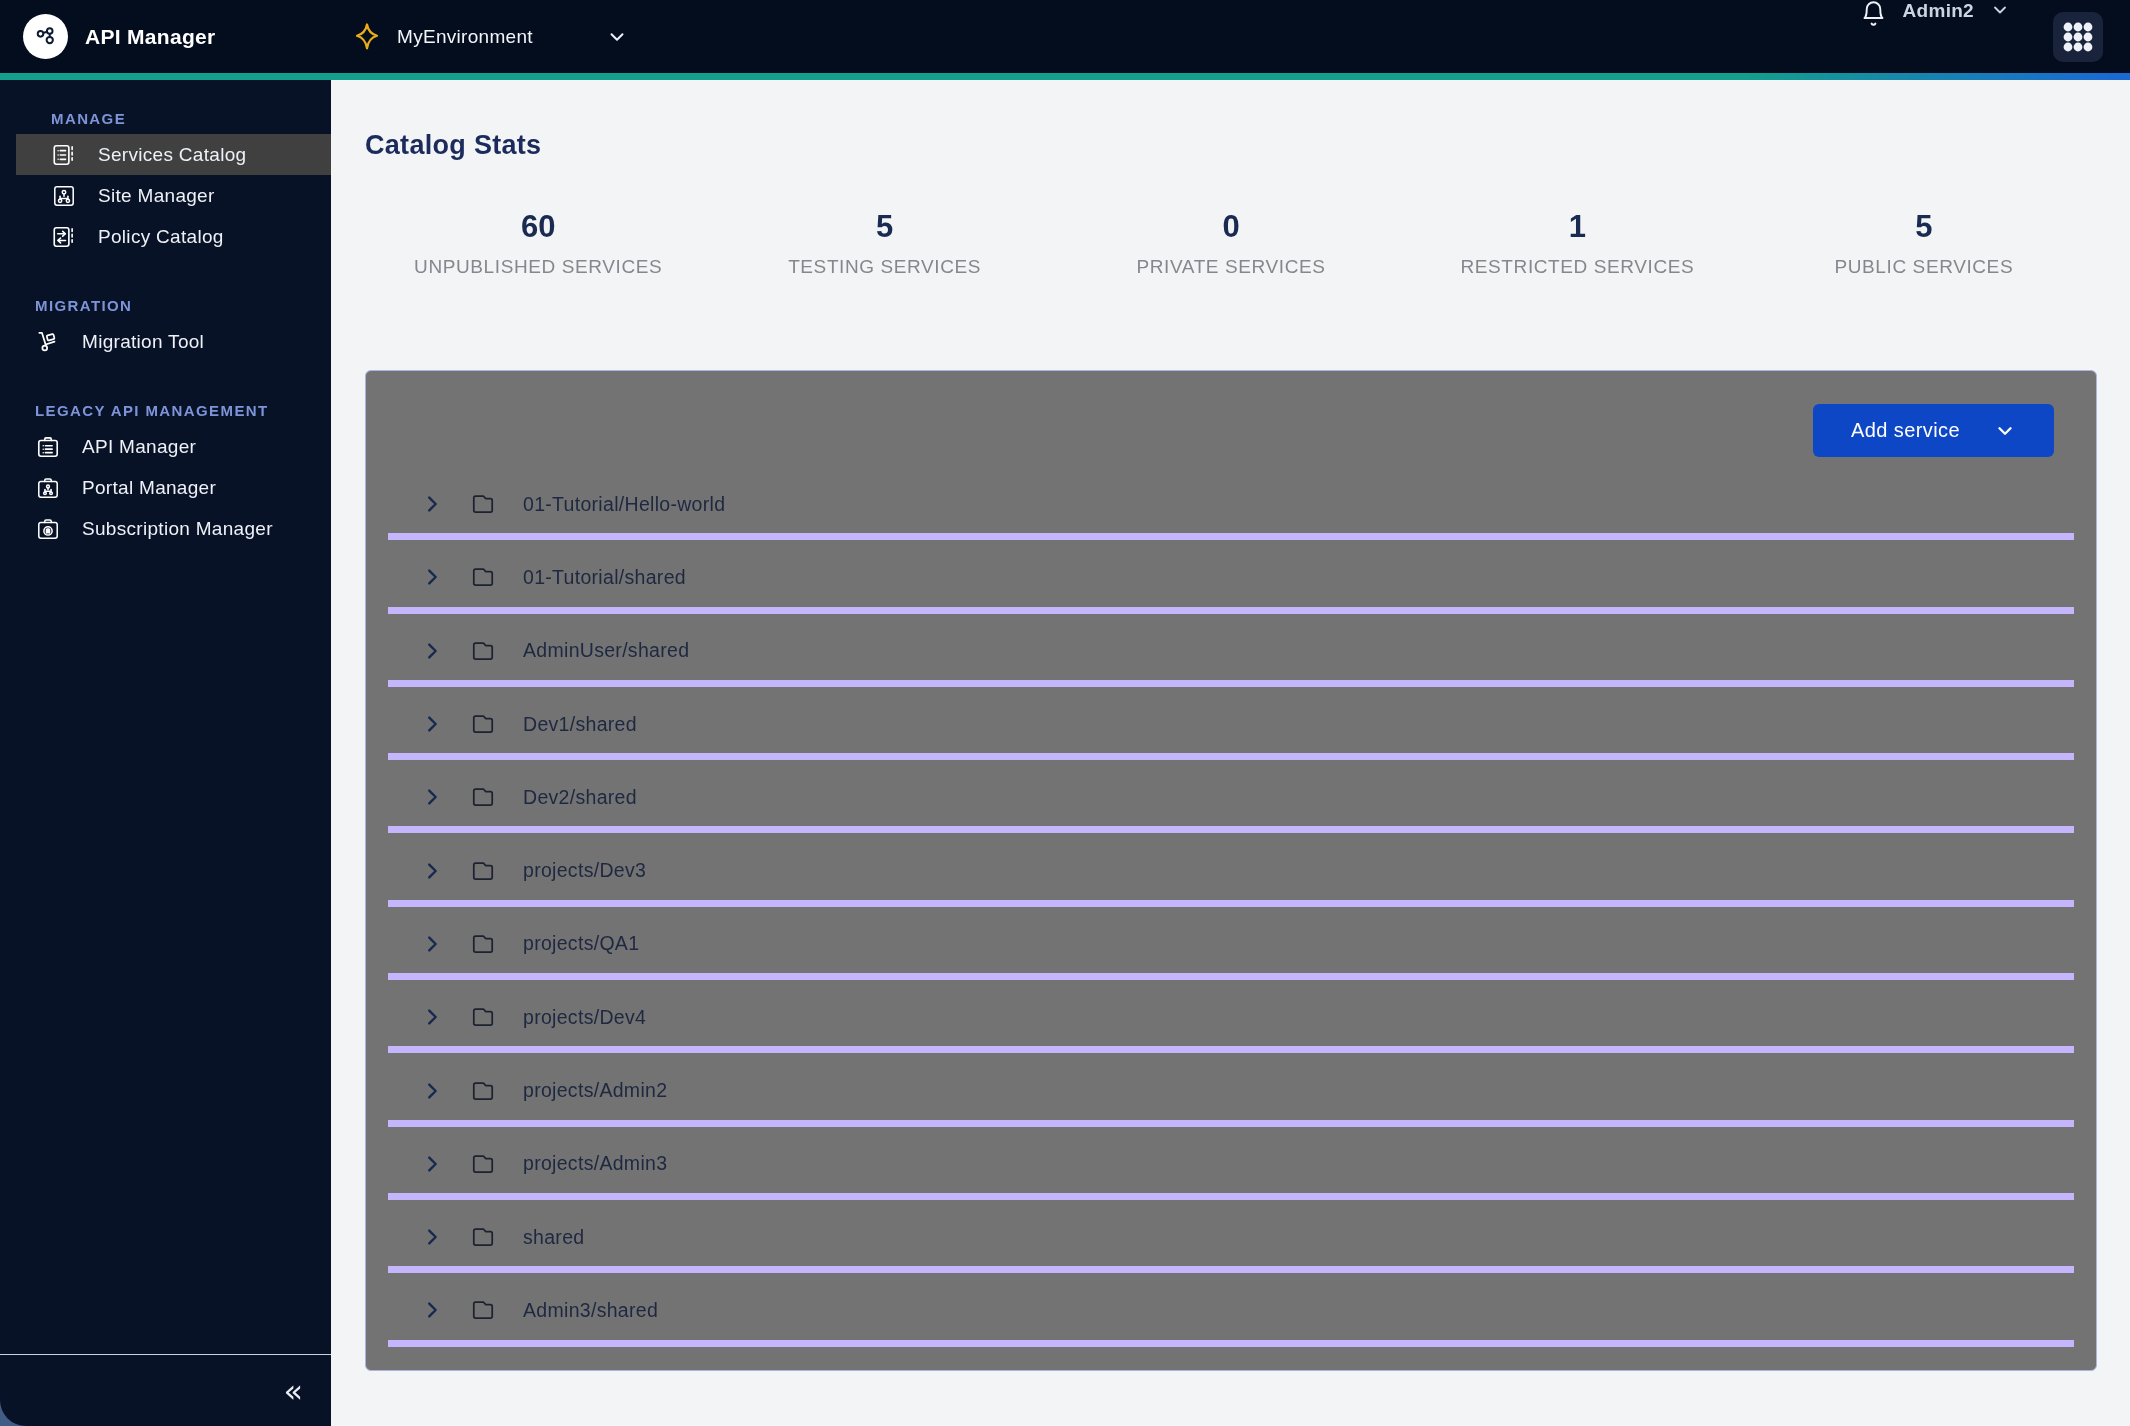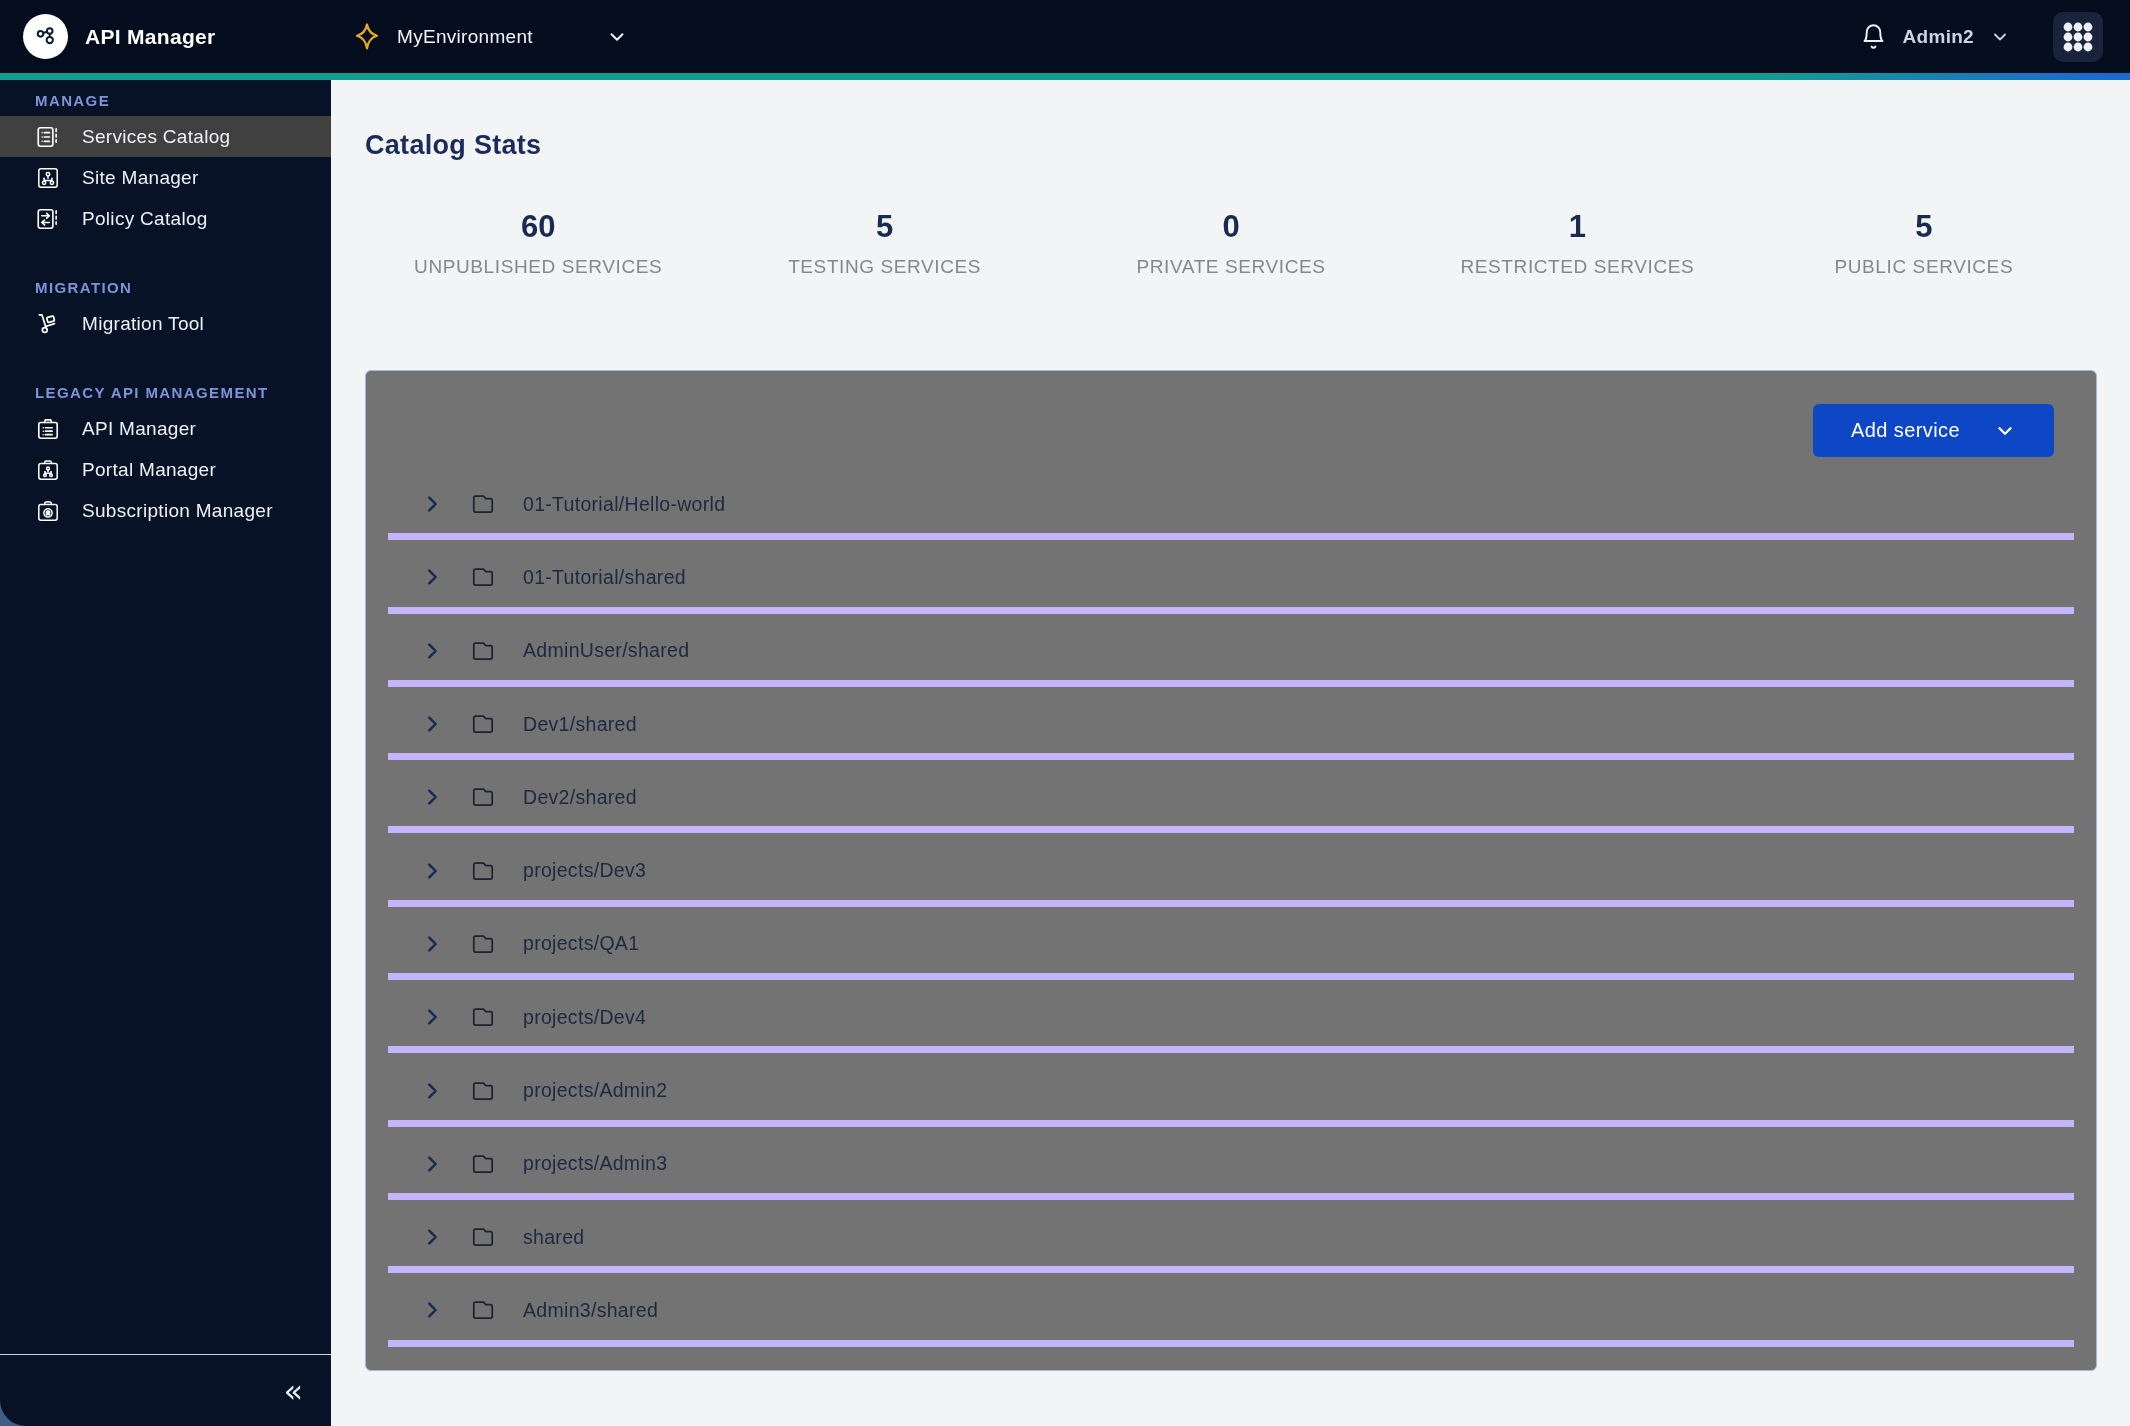--- a/index.html
+++ b/index.html
@@ -32,37 +32,37 @@
     letter-spacing:.3px; margin-left:17px;
   }
   .env-group {
     position:absolute; left:352px; top:0; height:73px;
     display:flex; align-items:center; gap:15px; cursor:pointer;
   }
   .env-name { color:#f2f5fa; font-size:19px; font-weight:normal; letter-spacing:.3px; }
   .env-caret { margin-left:58px; display:flex; }
   .user-group {
     position:absolute; right:120px; top:0; height:73px;
-    display:flex; align-items:center; gap:16px;
+    display:flex; align-items:flex-start; gap:16px;
   }
   .user-name { color:#ccd4e2; font-size:19px; font-weight:bold; letter-spacing:.3px; cursor:pointer; }
   .grid-btn {
     position:absolute; right:27px; top:12px;
     width:50px; height:50px; border-radius:10px;
     background:#19243c; border:none; cursor:pointer;
     display:flex; align-items:center; justify-content:center;
   }
 
   
   .sidebar {
     position:absolute; top:80px; left:0; width:331px; bottom:0;
     background:#081226;
   }
   .nav-section { margin-top:40px; }
-  .nav-section.first { margin-top:12px; }
+  .nav-section.first { margin-top:30px;padding-left:16px; }
   .section-label {
     color:#7e94d9; font-size:15px; font-weight:bold;
     letter-spacing:1.4px; margin:0 0 7px 35px;
   }
   .nav-item {
     height:41px; display:flex; align-items:center;
     padding-left:35px; gap:21px; cursor:pointer;
     color:#eef1f7; font-size:19px; letter-spacing:.3px;
   }
   .nav-item.selected { background:#404040; }

